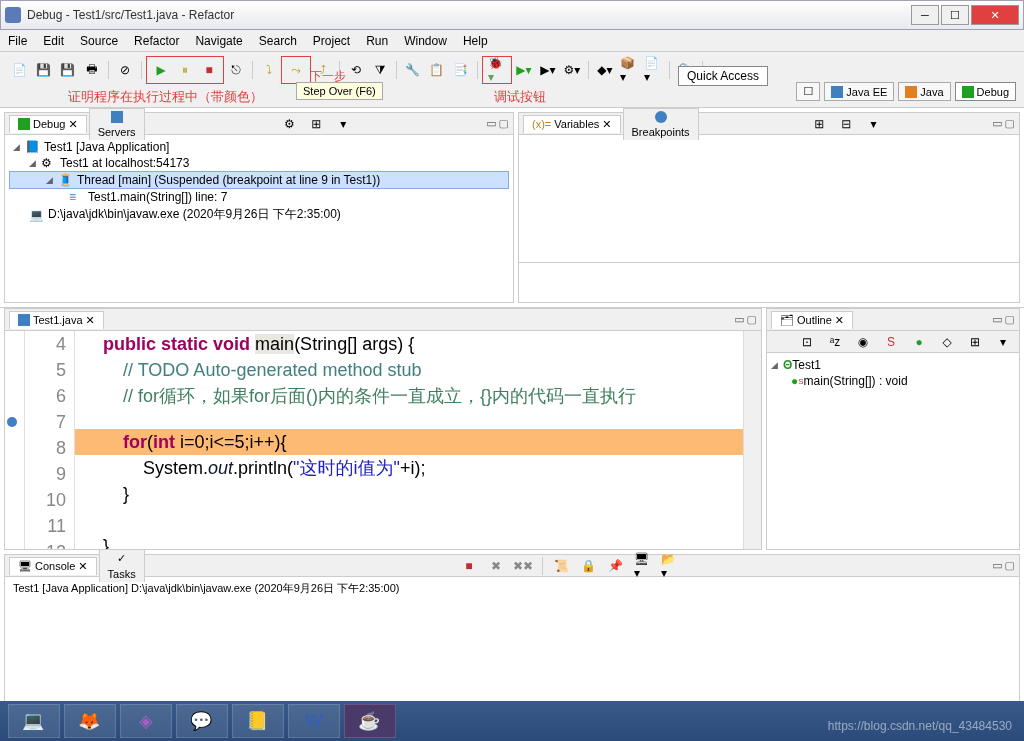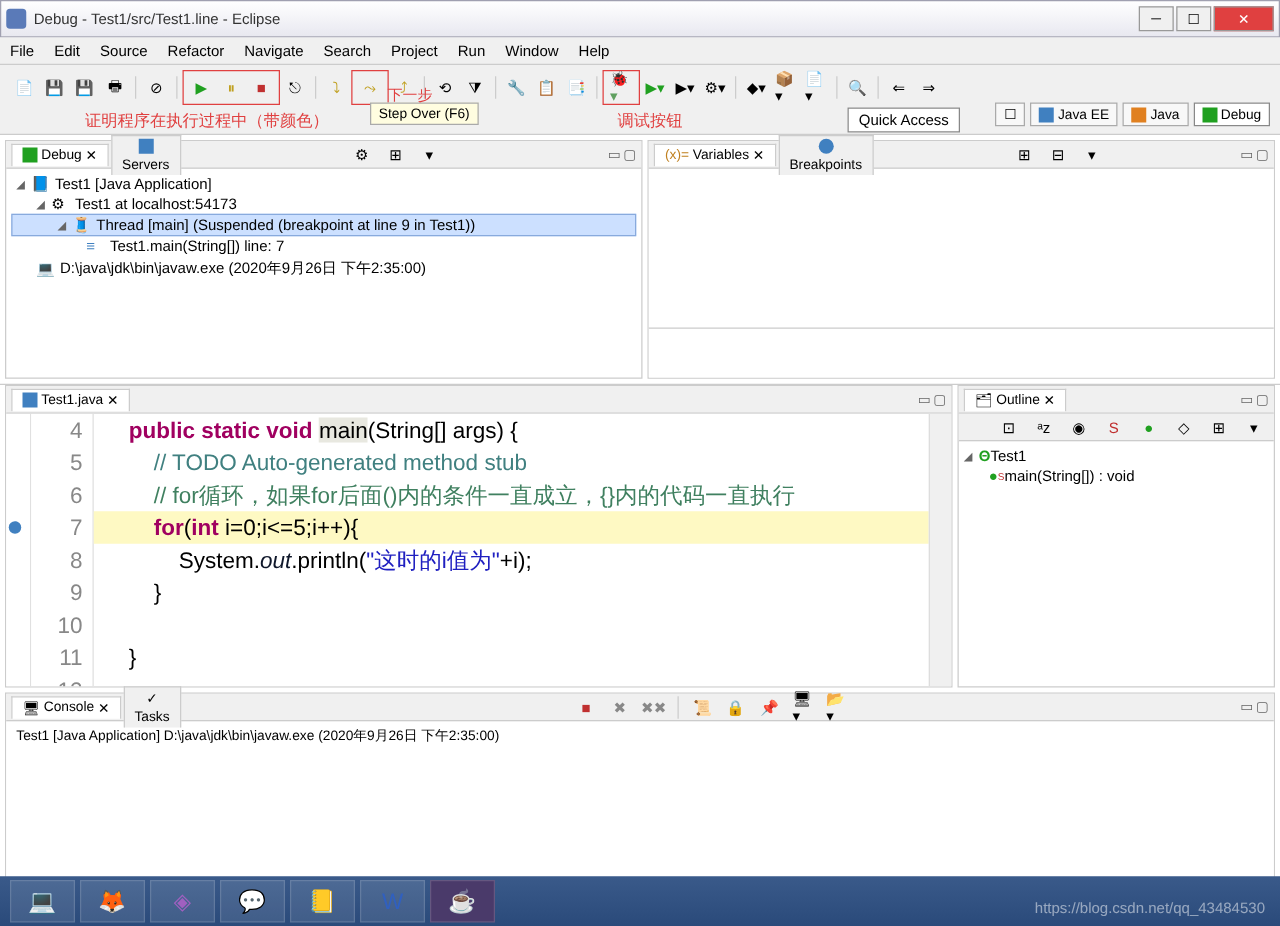--- a/index.html
+++ b/index.html
@@ -19,21 +19,21 @@
 
 
 .toolbar { height: 56px; background: #f0f0f0; border-bottom: 1px solid #ccc; position: relative; display: flex; align-items: flex-start; padding: 4px 8px; }
 .tbicon { width: 18px; height: 18px; margin: 2px 3px; display: inline-flex; align-items: center; justify-content: center; font-size: 12px; cursor: pointer; }
 .tbsep { width: 1px; height: 18px; background: #ccc; margin: 2px 4px; display: inline-block; }
 .redbox { border: 1px solid #e04040; }
 .tooltip-box { position: absolute; top: 30px; left: 296px; background: #fffde0; border: 1px solid #aaa; padding: 2px 6px; font-size: 11px; }
 .anno1 { position: absolute; top: 36px; left: 68px; color: #e04040; font-size: 13px; }
 .anno2 { position: absolute; top: 16px; left: 310px; color: #e04040; font-size: 12px; }
 .anno3 { position: absolute; top: 36px; left: 494px; color: #e04040; font-size: 13px; }
-.quick-access { position: absolute; right: 256px; top: 34px; border: 1px solid #888; background: #fff; padding: 2px 8px; font-size: 12px; text-align: center; }
+.quick-access { position: absolute; right: 256px; top: 14px; border: 1px solid #888; background: #fff; padding: 2px 8px; font-size: 12px; text-align: center; }
 .persp { position: absolute; right: 8px; top: 30px; display: flex; gap: 4px; }
 .persp-btn { border: 1px solid #aaa; background: #f8f8f8; padding: 2px 6px; font-size: 11px; display: flex; align-items: center; gap: 3px; }
 .persp-btn.active { background: #fff; border-color: #888; }
 
 
 .workspace { display: flex; flex-direction: column; height: 633px; }
 .upper { display: flex; height: 200px; border-bottom: 1px solid #ccc; }
 .debug-panel { width: 510px; border: 1px solid #ccc; margin: 4px; display: flex; flex-direction: column; }
 .vars-panel { flex: 1; border: 1px solid #ccc; margin: 4px 4px 4px 0; display: flex; flex-direction: column; }
 .tabbar { height: 22px; background: #f0f0f0; display: flex; align-items: center; border-bottom: 1px solid #ccc; padding: 0 4px; font-size: 11px; position: relative; }
@@ -50,21 +50,21 @@
 
 .middle { display: flex; height: 242px; }
 .editor-panel { flex: 1; border: 1px solid #ccc; margin: 0 4px; display: flex; flex-direction: column; min-width: 0; }
 .outline-panel { width: 254px; border: 1px solid #ccc; margin: 0 4px 0 0; display: flex; flex-direction: column; }
 .editor-body { flex: 1; display: flex; background: #fff; font-family: Consolas, monospace; font-size: 18px; overflow: hidden; position: relative; }
 .gutter { width: 50px; background: #fff; text-align: right; padding-right: 8px; color: #888; border-right: 1px solid #e0e0e0; }
 .gutter .ln { height: 26px; line-height: 26px; }
 .ruler { width: 20px; border-right: 1px solid #e0e0e0; }
 .code { flex: 1; }
 .code-line { height: 26px; line-height: 26px; padding-left: 8px; white-space: pre; }
-.hl-line { background: #fef9c3; }
+.hl-line { background: #fdba74; margin-top: 20px; }
 .bp-marker { position: absolute; left: 2px; width: 10px; height: 10px; background: #4080c0; border-radius: 50%; }
 .arrow-marker { position: absolute; left: 2px; color: #4080c0; font-size: 12px; }
 .kw { color: #a00060; font-weight: bold; }
 .cm { color: #408080; }
 .cm2 { color: #408060; }
 .str { color: #2020c0; }
 .it { font-style: italic; color: #0f172a; }
 .fn { color: #000; }
 .scrollbar-v { width: 18px; background: #f0f0f0; border-left: 1px solid #ddd; }
 
@@ -82,21 +82,21 @@
 .sq-orange { background: #e08020; }
 .sq-blue { background: #4080c0; }
 .outline-tree { padding: 4px; font-size: 12px; }
 .panel-minmax { margin-left: auto; display: flex; gap: 2px; color: #666; }
 </style>
 </head>
 <body>
 
 <div class="titlebar">
   <span class="icon"></span>
-  <span class="title">Debug - Test1/src/Test1.line - Eclipse</span>
+  <span class="title">Debug - Test1/src/Test1.java - Refactor</span>
   <div class="winbtns">
     <div class="winbtn">─</div>
     <div class="winbtn">☐</div>
     <div class="winbtn close">✕</div>
   </div>
 </div>
 
 <div class="menubar">
   <span>File</span>
   <span>Edit</span>

